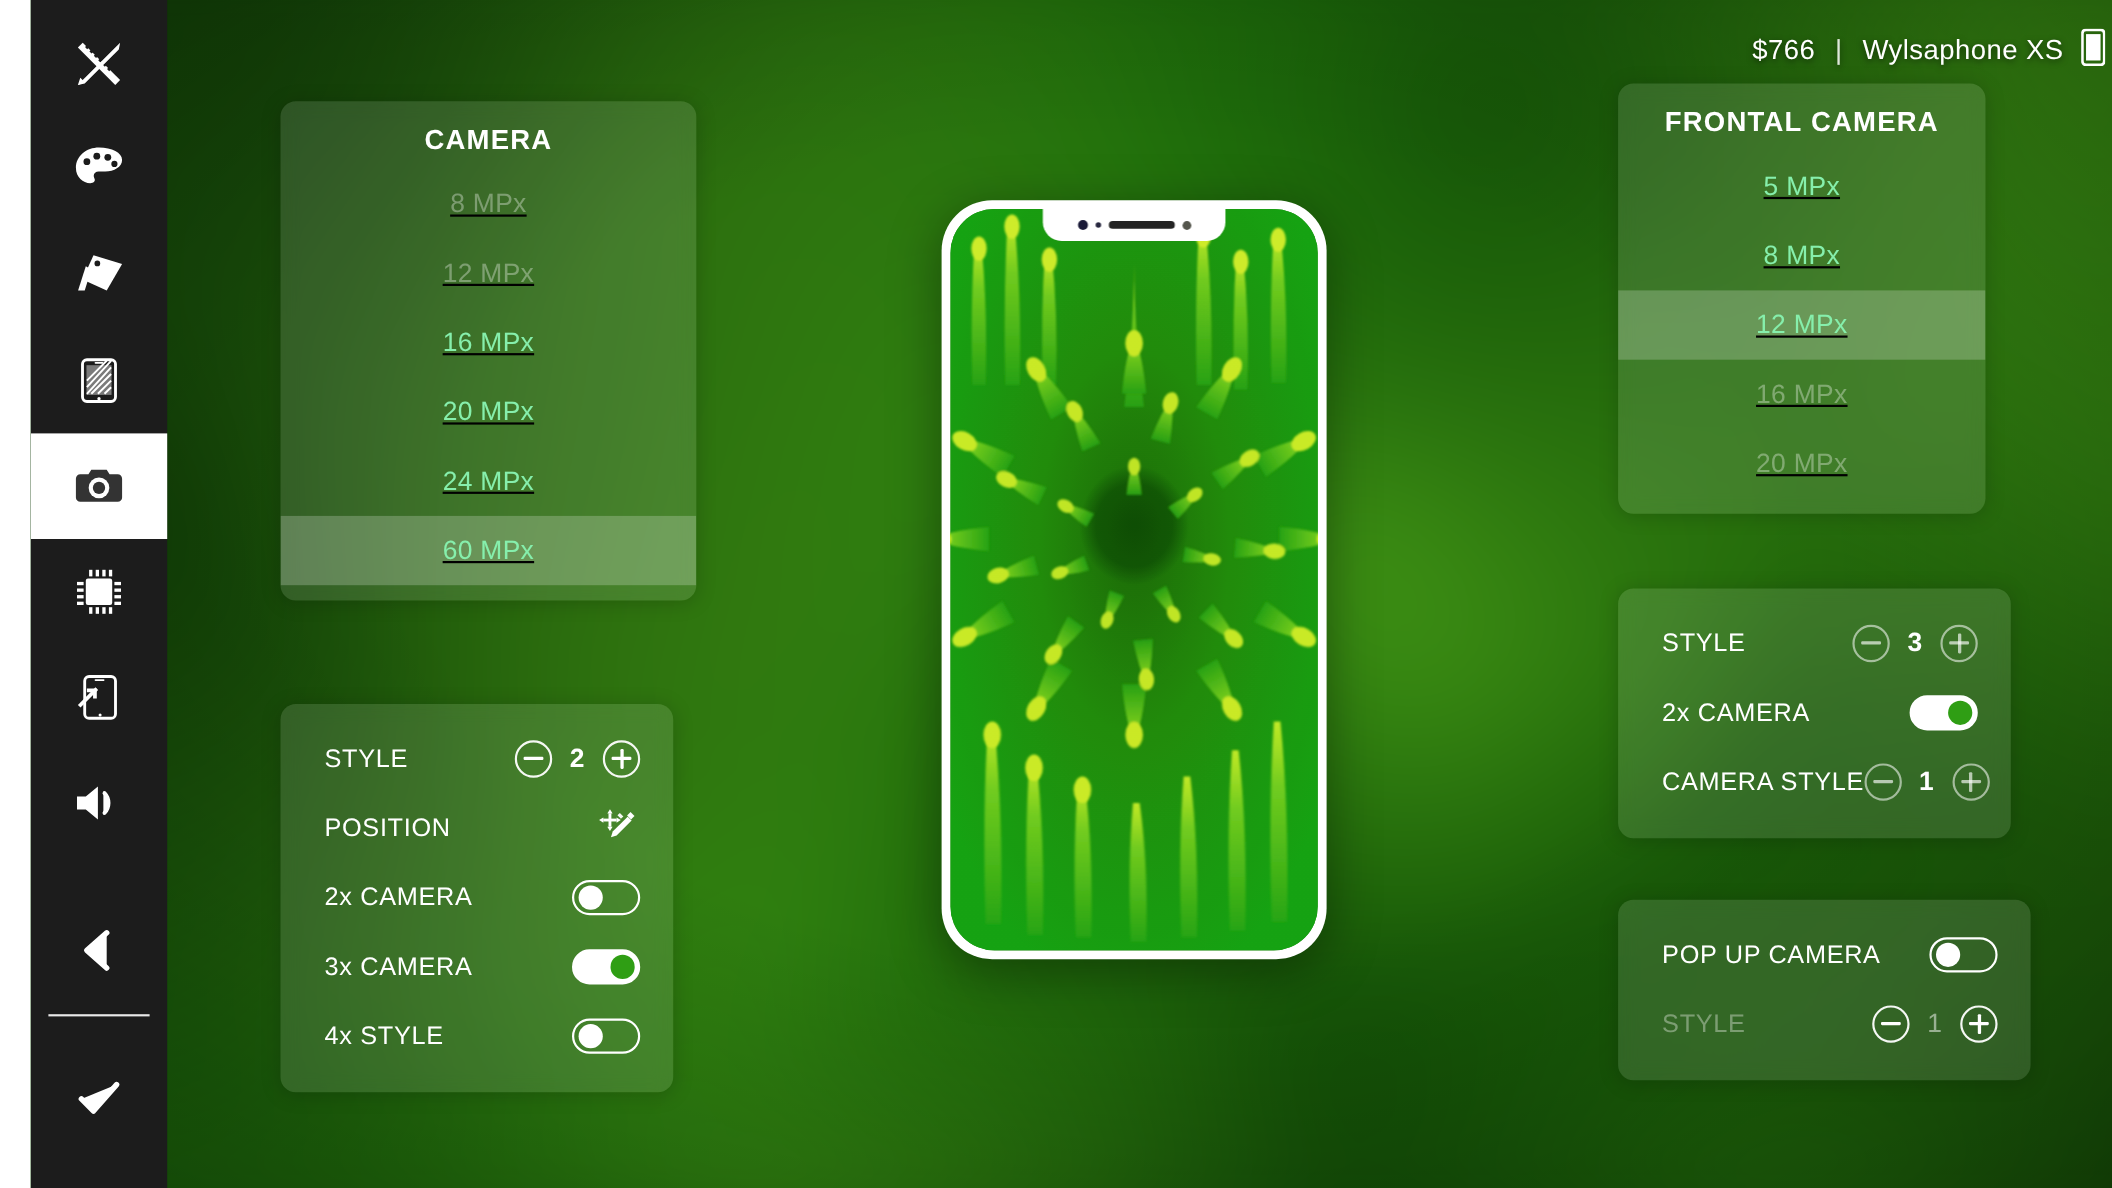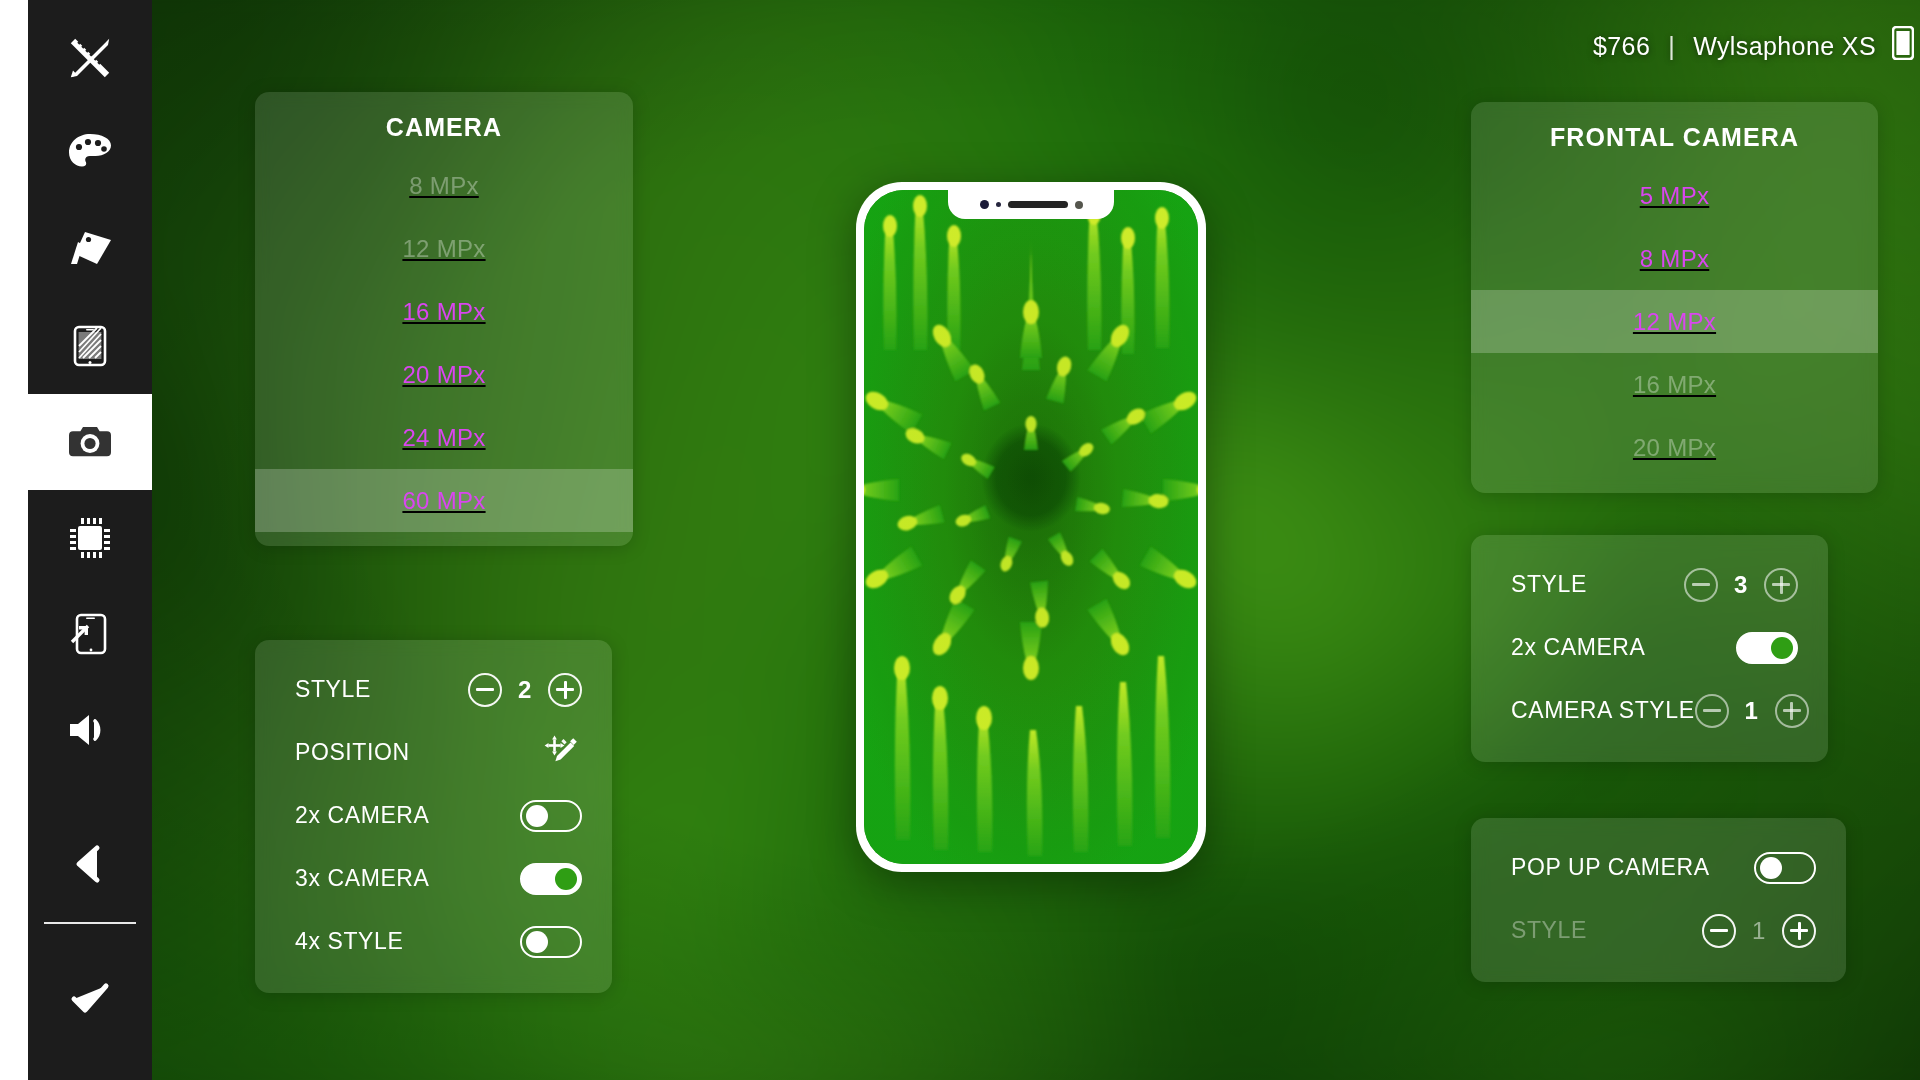--- a/index.html
+++ b/index.html
@@ -108,21 +108,21 @@
     font-size: 25px;
     font-weight: 700;
     letter-spacing: 1.1px;
     padding: 21px 0 4px 0;
   }
 
   .opt-list { padding: 8px 0 14px 0; text-decoration: underline; }
   .opt {
     height: 63px;
     display: flex; align-items: center; justify-content: center;
-    color: #d946ef;
+    color: #86efac;
     font-size: 24px;
     letter-spacing: .3px;
     font-weight: 300;
   }
   .opt.selected { background: rgba(255,255,255,.22); }
   .opt.disabled { color: rgba(255,255,255,.34); }
 
   
   .rows { padding: 18px 0 20px 0; }
   .row {
@@ -684,21 +684,21 @@
 
       <div class="notch">
         <span class="cam"></span>
         <span class="dot"></span>
         <span class="grille"></span>
         <span class="sens"></span>
       </div>
     </div>
   </div>
 
-  <div class="card" style="left:1443px; top:102px; width:407px;">
+  <div class="card" style="left:1443px; top:76px; width:334px;">
     <div class="card-title">FRONTAL CAMERA</div>
     <div class="opt-list">
       <div class="opt">5 MPx</div>
       <div class="opt">8 MPx</div>
       <div class="opt selected">12 MPx</div>
       <div class="opt disabled">16 MPx</div>
       <div class="opt disabled">20 MPx</div>
     </div>
   </div>
 

